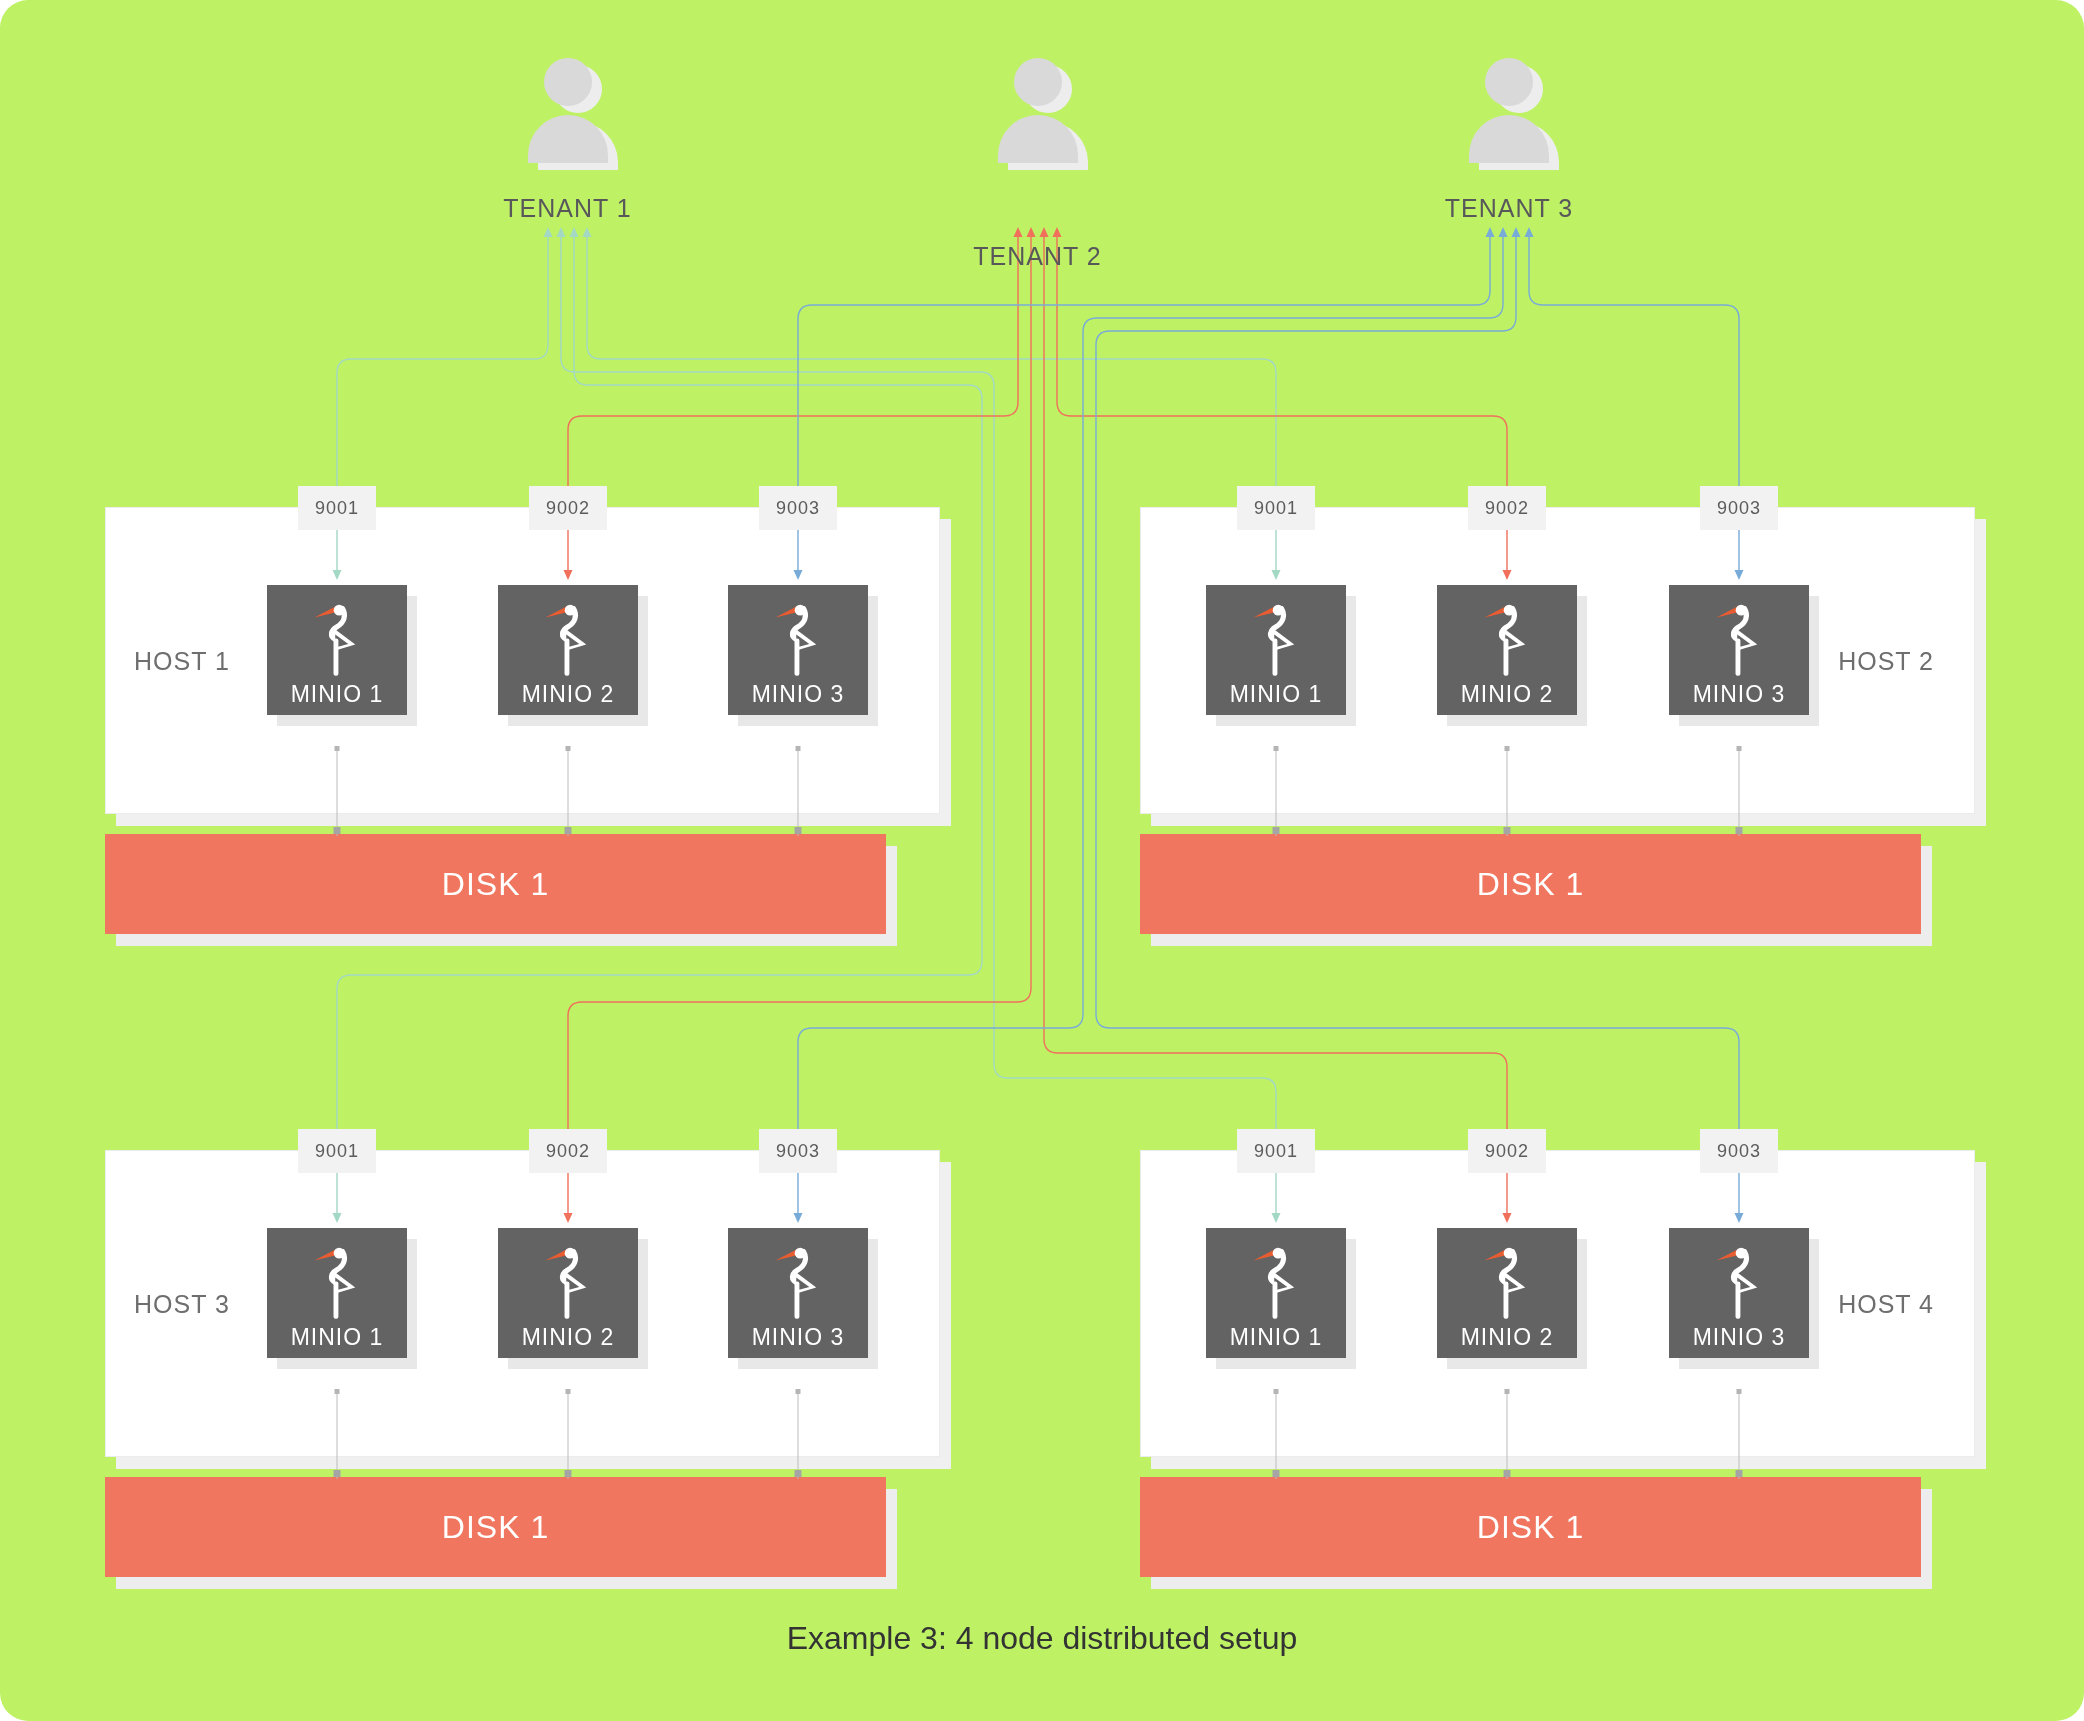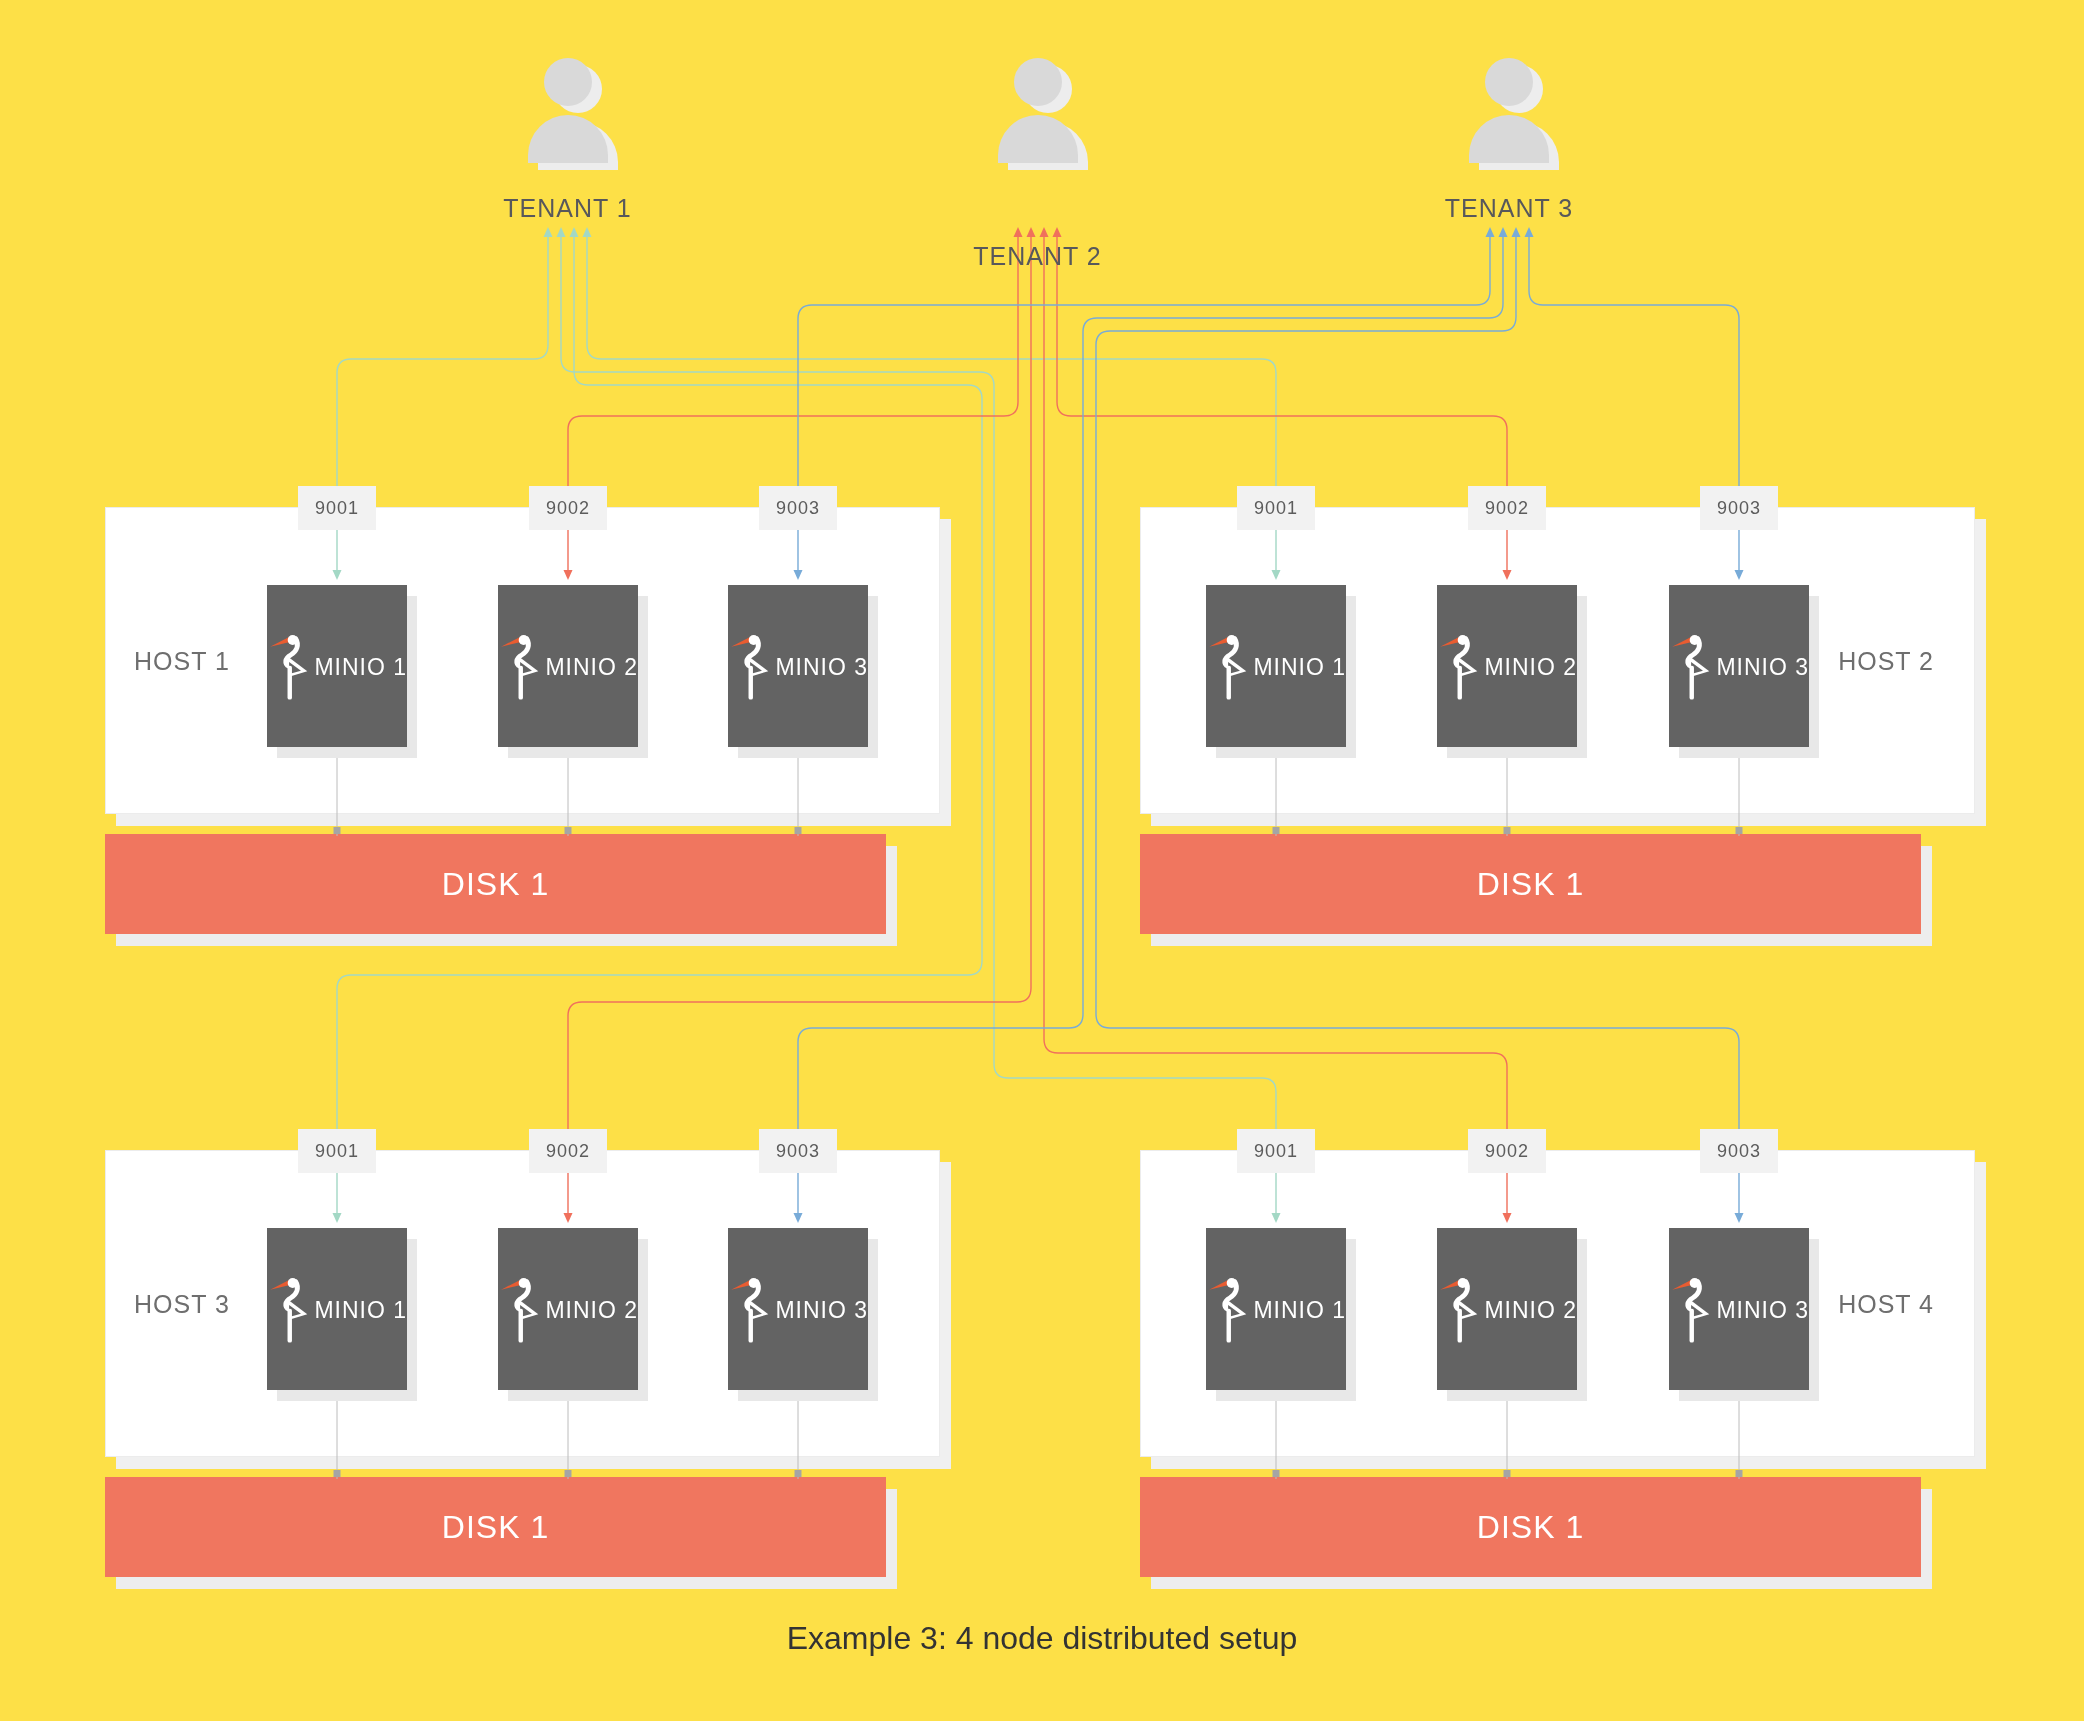--- a/index.html
+++ b/index.html
@@ -1,18 +1,18 @@
 <!DOCTYPE html>
 <html><head>
 <meta charset="utf-8">
 <style>
   html,body{margin:0;padding:0;background:#ffffff;}
   body{width:2084px;height:1721px;position:relative;overflow:hidden;
        font-family:"Liberation Sans", sans-serif;}
-  .canvas{position:absolute;left:0;top:0;width:2084px;height:1721px;background:#fde047;}
+  .canvas{position:absolute;left:0;top:0;width:2084px;height:1721px;background:#bef264;border-radius:28px;}
 
   #wires{position:absolute;left:0;top:0;z-index:2;pointer-events:none;}
 
   
   .tenant{position:absolute;top:58px;width:220px;z-index:3;
           display:flex;flex-direction:column;align-items:center;}
   .ticon{position:relative;width:96px;height:112px;}
   .ticon .sh-head{position:absolute;left:34px;top:7px;width:48px;height:48px;border-radius:50%;background:#ededed;}
   .ticon .sh-body{position:absolute;left:18px;top:64px;width:80px;height:48px;border-radius:40px 40px 0 0;background:#ededed;}
   .ticon .head{position:absolute;left:24px;top:0;width:48px;height:48px;border-radius:50%;background:#d9d9d9;}
@@ -25,24 +25,24 @@
   .host-label{position:absolute;top:50%;transform:translateY(-50%);
               font-size:25px;color:#6e6e6e;letter-spacing:1px;white-space:nowrap;}
   .host-label.left{left:28px;} .host-label.right{right:40px;}
 
   
   .portbox{position:absolute;width:78px;height:44px;background:#f2f2f2;z-index:3;
            display:flex;align-items:center;justify-content:center;
            font-size:18px;color:#5c5c5c;letter-spacing:1px;}
 
   
-  .minio{position:absolute;width:140px;height:162px;background:#636363;
+  .minio{position:absolute;width:140px;height:130px;background:#636363;
          box-shadow:10px 11px 0 #e8e8e8;z-index:2;box-sizing:border-box;
-         display:flex;flex-direction:row;align-items:center;justify-content:space-between;
-         padding:16px 0 13px 0;}
+         display:flex;flex-direction:column;align-items:center;justify-content:space-between;
+         padding:16px 0 7px 0;}
   .minio .mlabel{color:#ffffff;font-size:23px;letter-spacing:1px;white-space:nowrap;}
 
   
   .disk{position:absolute;width:781px;height:100px;background:#f0765f;
         box-shadow:11px 12px 0 #ededed;z-index:1;
         display:flex;align-items:center;justify-content:center;
         color:#ffffff;font-size:32px;letter-spacing:1px;}
 
   
   .caption{position:absolute;left:0;right:0;top:1620px;text-align:center;

